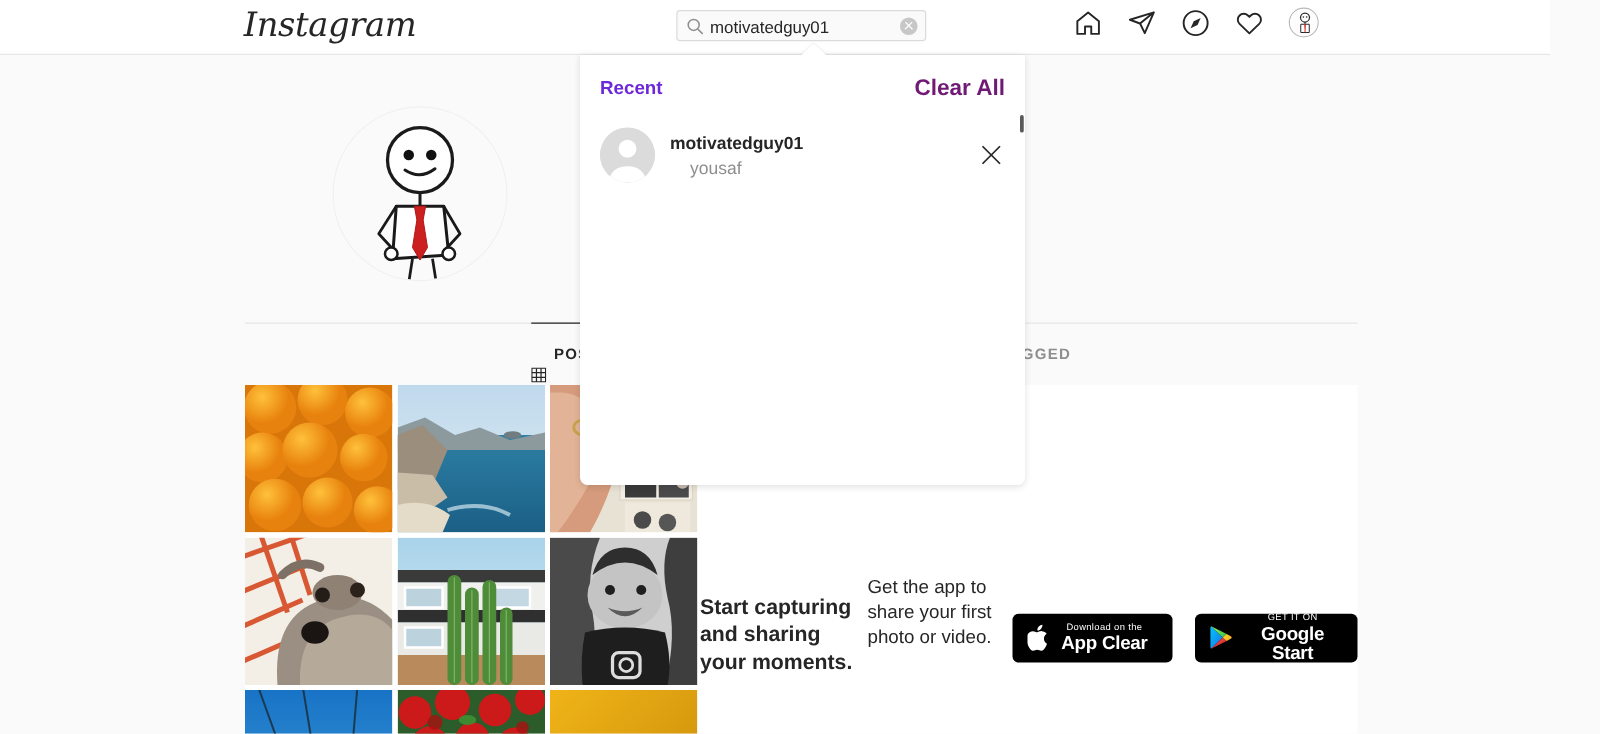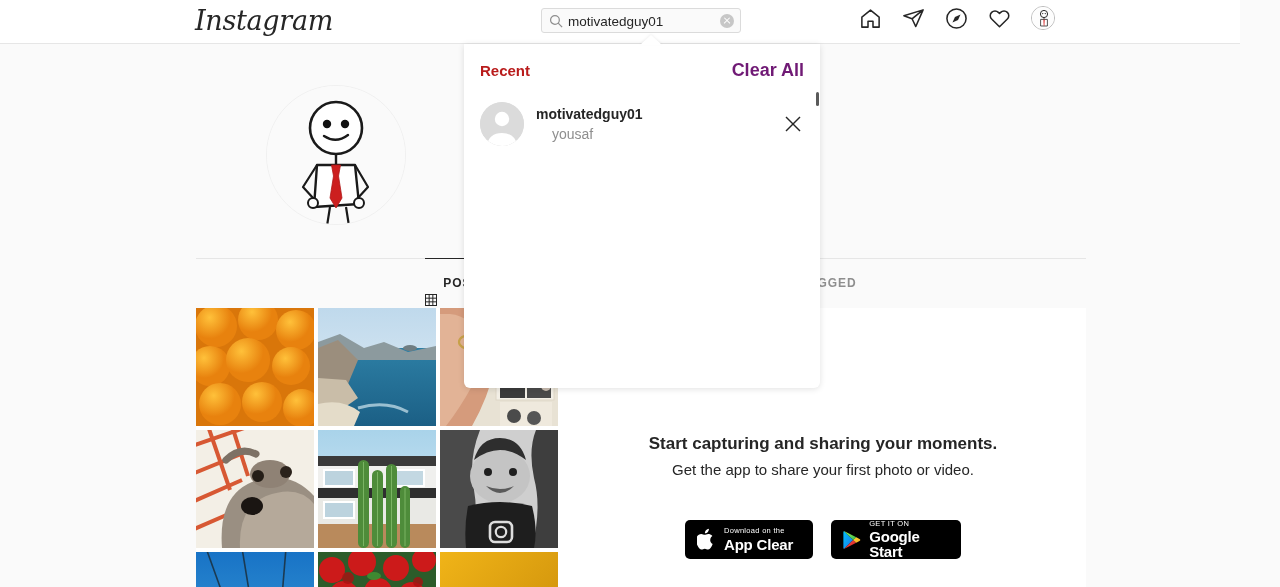--- a/index.html
+++ b/index.html
@@ -136,37 +136,37 @@
     gap: 4px;
     overflow: hidden;
   }
   .cell { width: 118px; height: 118px; overflow: hidden; position: relative; cursor: pointer; }
   .cell svg { display:block; width: 118px; height: 118px; }
 
   
   .app-cta {
     position: absolute; left: 364px; top: 0;
     width: 526px; height: 279px;
-    display: flex; flex-direction: column;
+    display: flex; flex-direction: row;
     align-items: center; justify-content: flex-start;
     padding-top: 125px;
   }
   .cta-title {
     font-size: 17px; font-weight: bold; color: #262626;
     line-height: 22px; margin-bottom: 5px;
   }
   .cta-sub {
     font-size: 15px; color: #262626; line-height: 20px;
     margin-bottom: 40px;
   }
   .badges { display: flex; gap: 18px; }
   .badge {
     height: 39px; border-radius: 5px; background: #000;
     display: flex; align-items: center; cursor: pointer;
-    padding: 0 12px; gap: 8px; color: #fff;
+    padding: 0 12px; gap: 8px; color: #fff; text-align: center;
   }
   .badge-appstore { width: 128px; }
   .badge-googleplay { width: 130px; }
   .badge-txt { display: flex; flex-direction: column; line-height: 1; }
   .badge-small { font-size: 7.5px; letter-spacing: 0.3px; }
   .badge-big { font-size: 15px; font-weight: bold; letter-spacing: -0.2px; margin-top: 2px; }
 
   
   .dropdown {
     position: absolute; left: 464px; top: 44px;
@@ -184,21 +184,21 @@
     border-bottom: 10px solid #ffffff;
     z-index: 41;
     filter: drop-shadow(0 -1px 1px rgba(0,0,0,0.06));
   }
   .dropdown-header {
     position: absolute; left: 0; top: 0;
     width: 100%; height: 52px;
     display: flex; align-items: center; justify-content: space-between;
     padding: 0 16px;
   }
-  .dd-title { font-size: 15px; font-weight: bold; color: #b91c1c; }
+  .dd-title { font-size: 15px; font-weight: bold; color: #6d28d9; }
   .dd-clear {
     font-size: 18px; font-weight: bold; color: #701a75;
     cursor: pointer;
   }
   .result-row {
     position: absolute; left: 0; top: 52px;
     width: 100%; height: 56px;
     display: flex; align-items: center;
     padding: 0 16px; cursor: pointer;
   }

